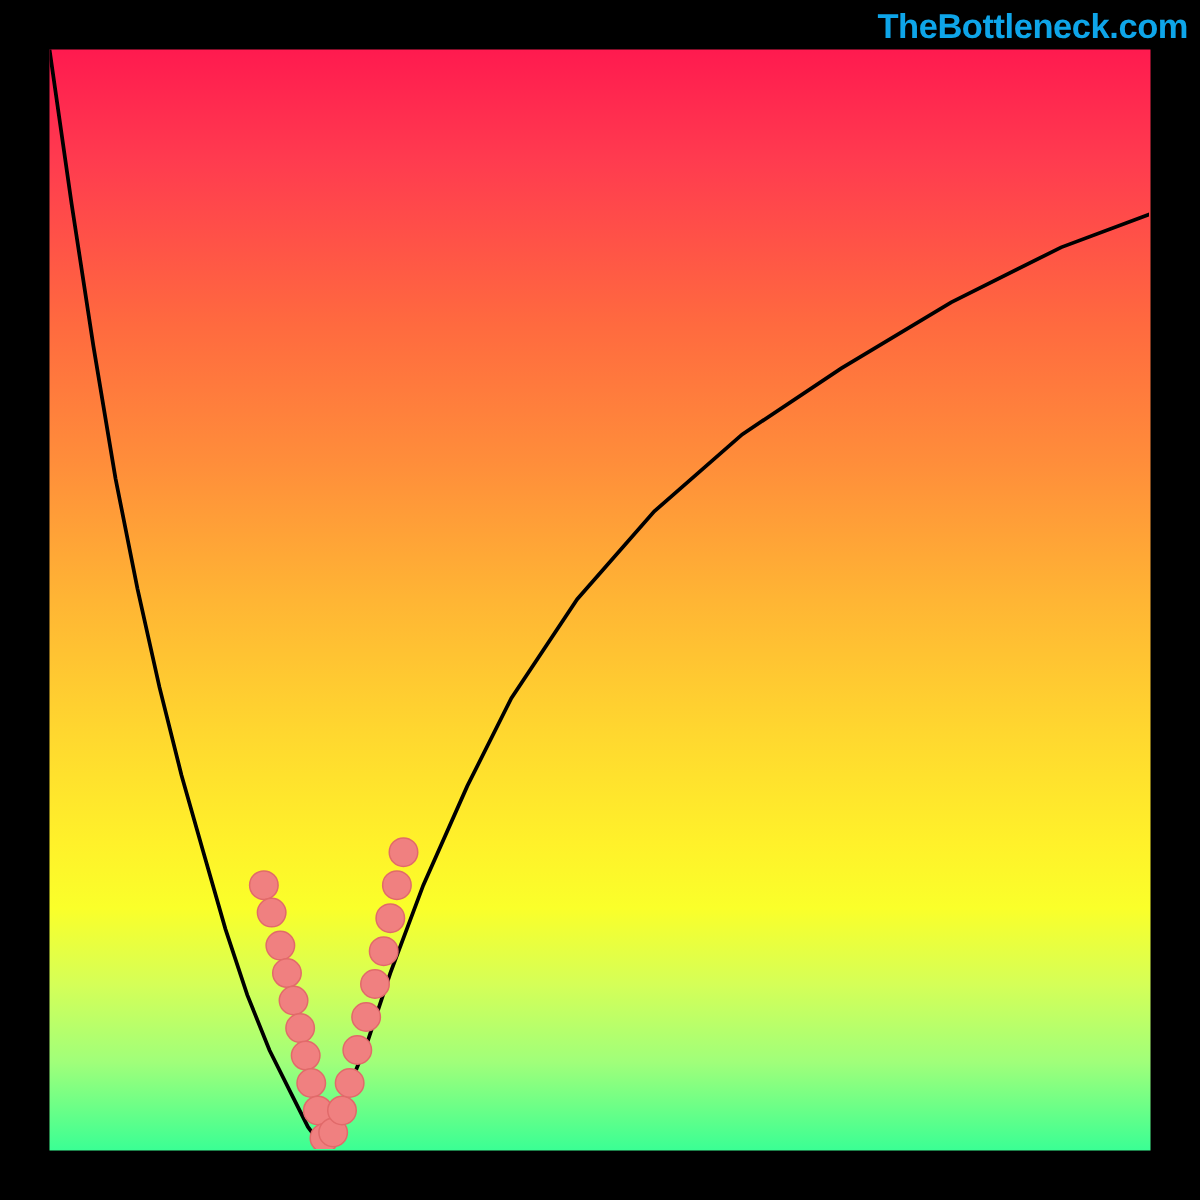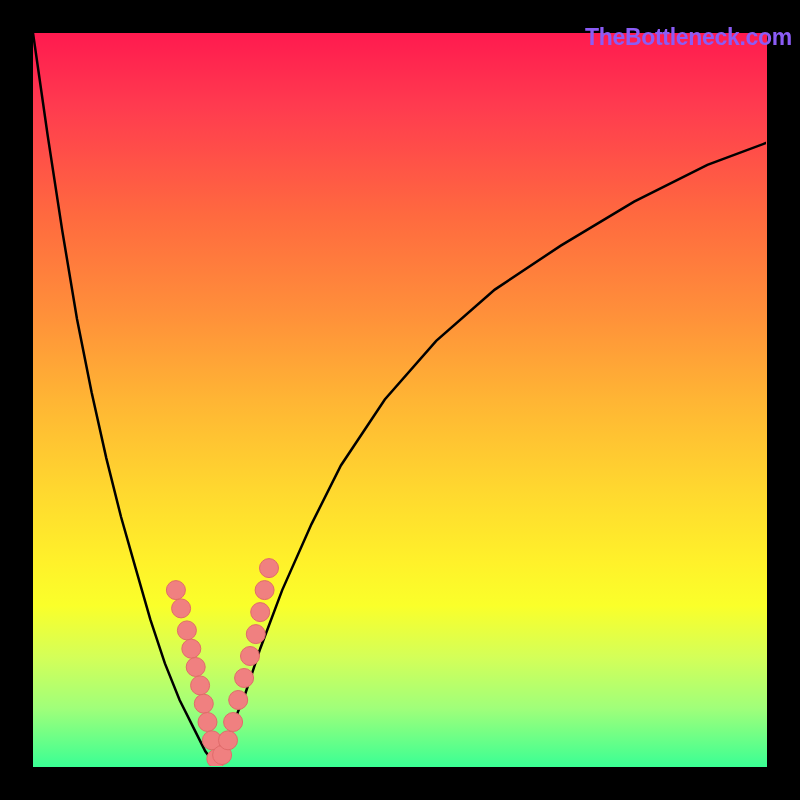--- a/index.html
+++ b/index.html
@@ -46,23 +46,22 @@
     width: 733px;
     height: 733px;
   }
   .attribution {
     position: absolute;
     right: 8px;
     top: 4px;
     font-family: Arial, Helvetica, sans-serif;
     font-size: 23px;
     font-weight: 600;
-    color: #8b5cf6;
+    color: #0ea5e9;
     letter-spacing: -0.3px;
-    margin-top: 20px;
   }
 </style>
 </head>
 <body>
 
 <div class="frame">
   <div class="gradient"></div>
   <svg class="numbers" viewBox="0 0 733 733" preserveAspectRatio="none">
     <g id="curves" fill="none" stroke="#000" stroke-width="2.5" stroke-linecap="round">
         <path d="M0.0 0.0 L14.7 102.6 L29.3 197.9 L44.0 285.9 L58.6 359.2 L73.3 425.1 L88.0 483.8 L102.6 535.1 L117.3 586.4 L131.9 630.4 L146.6 667.0 L161.3 696.4 L172.3 718.3 L183.3 733.0 "></path>

